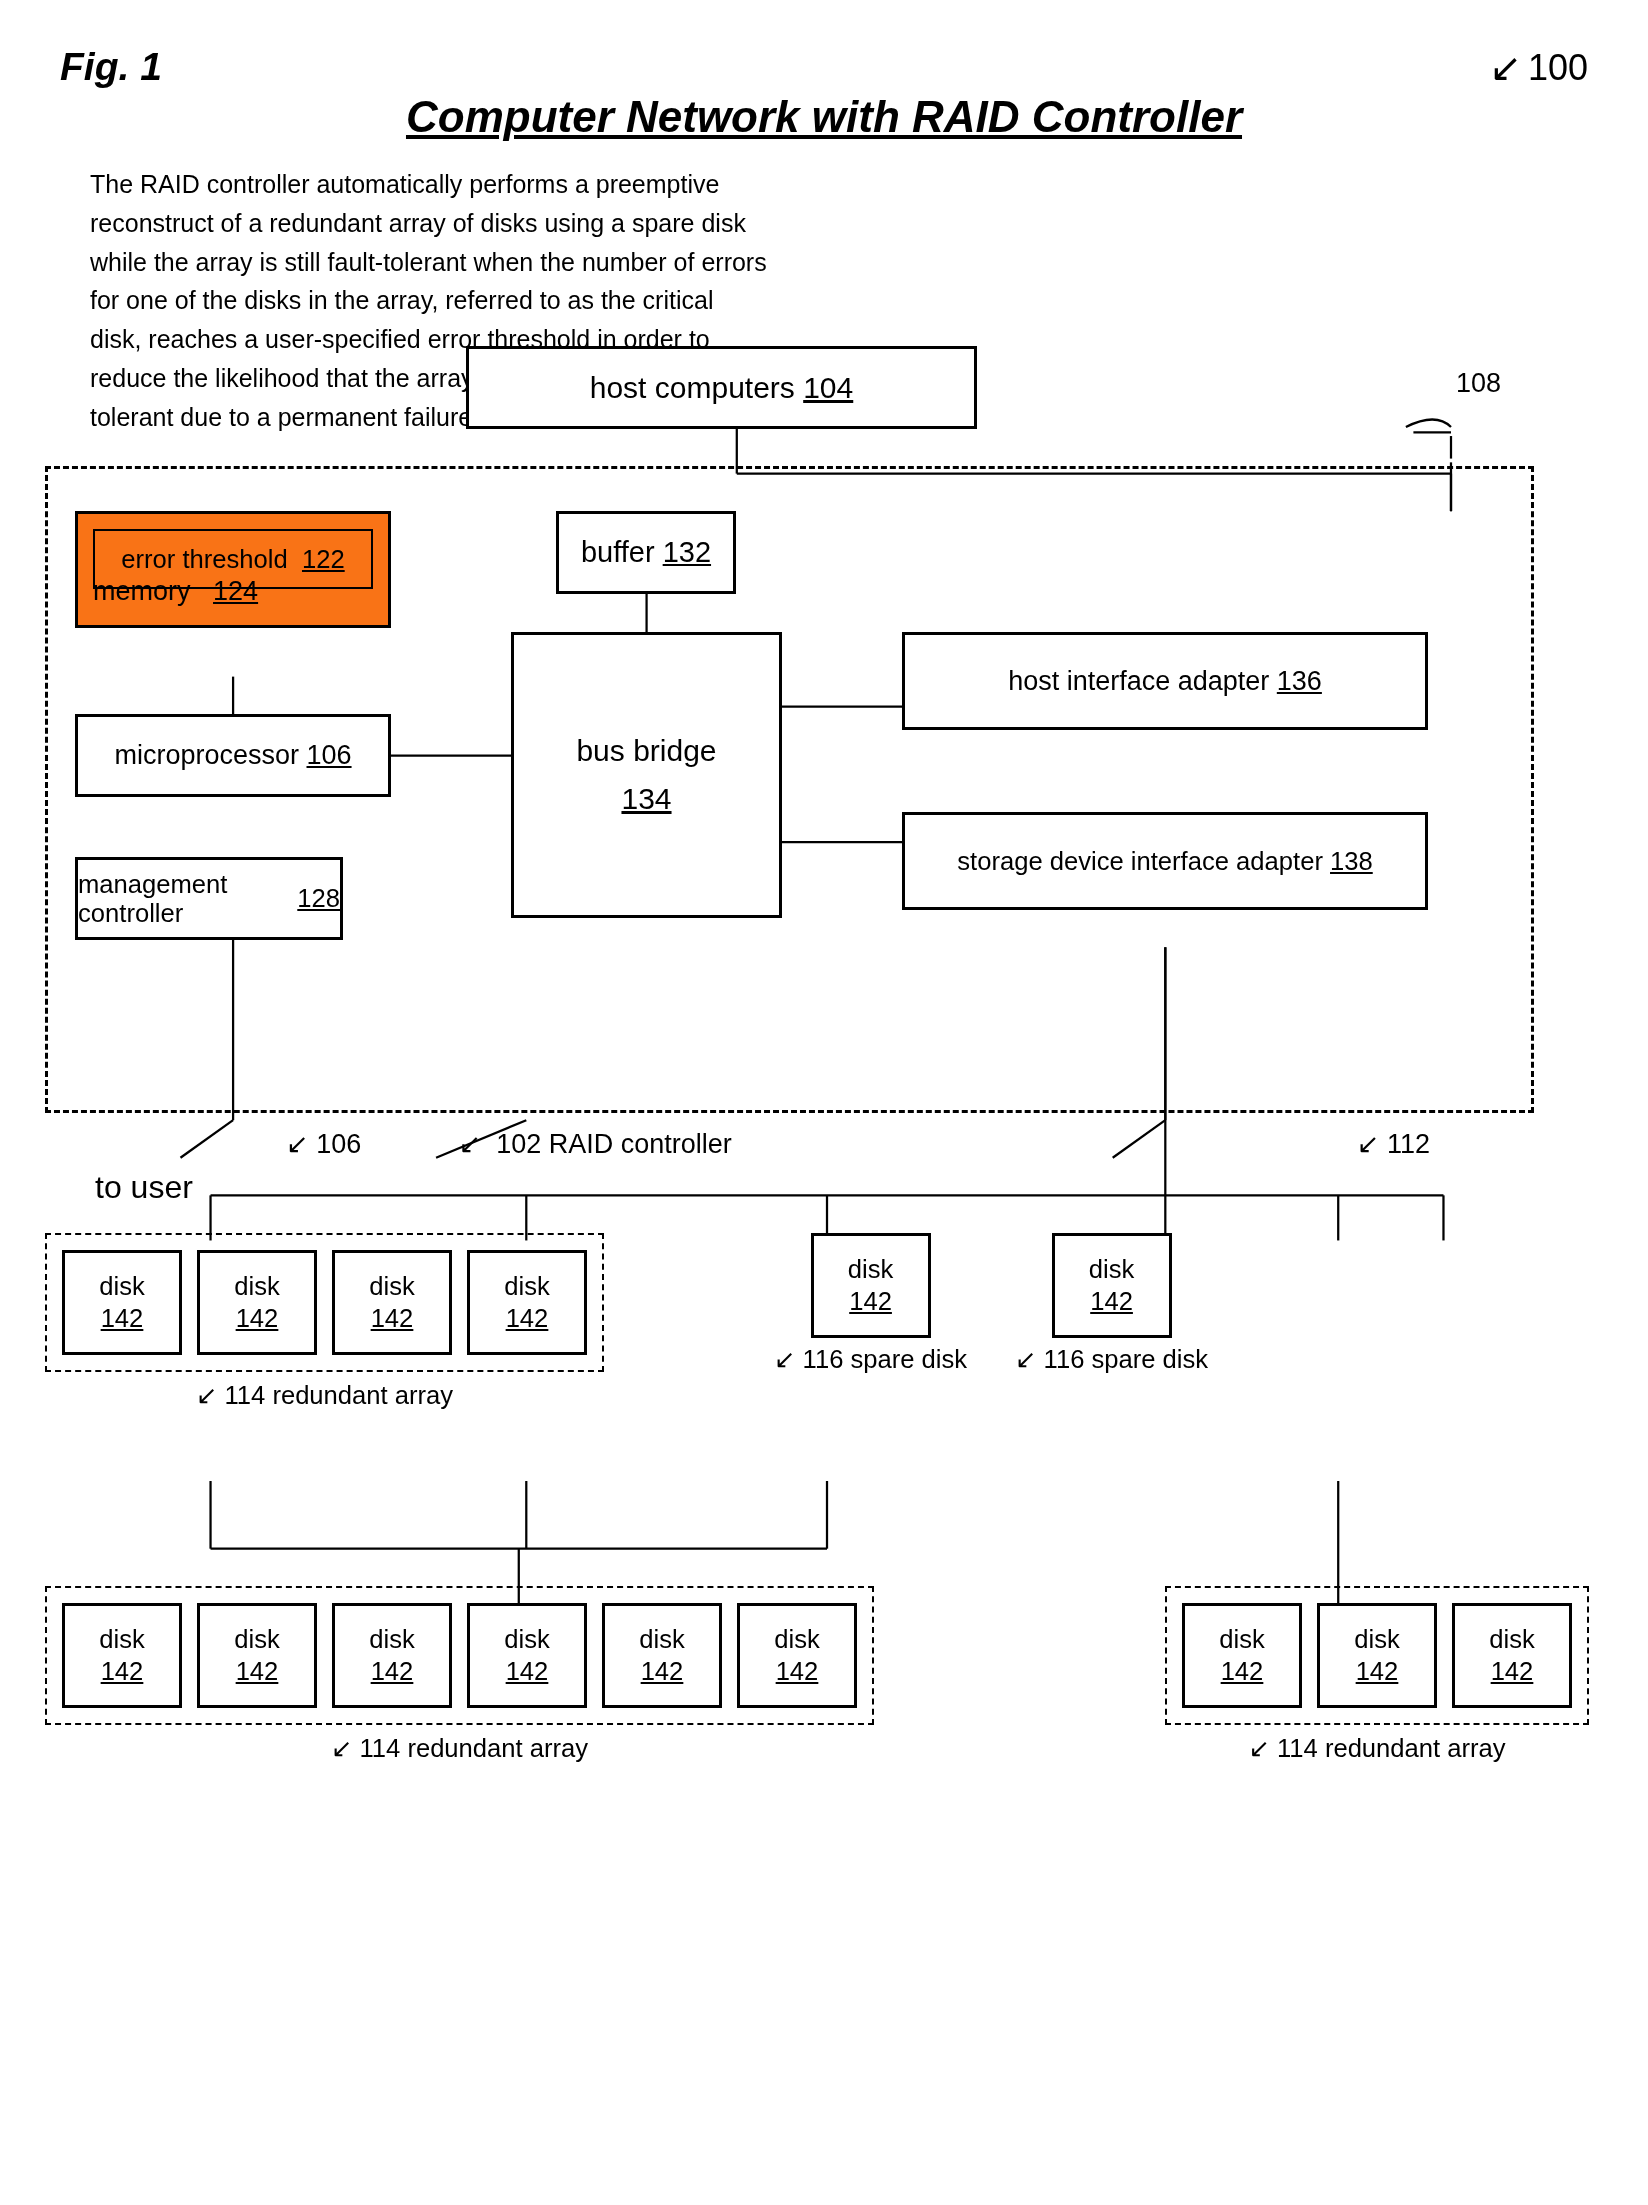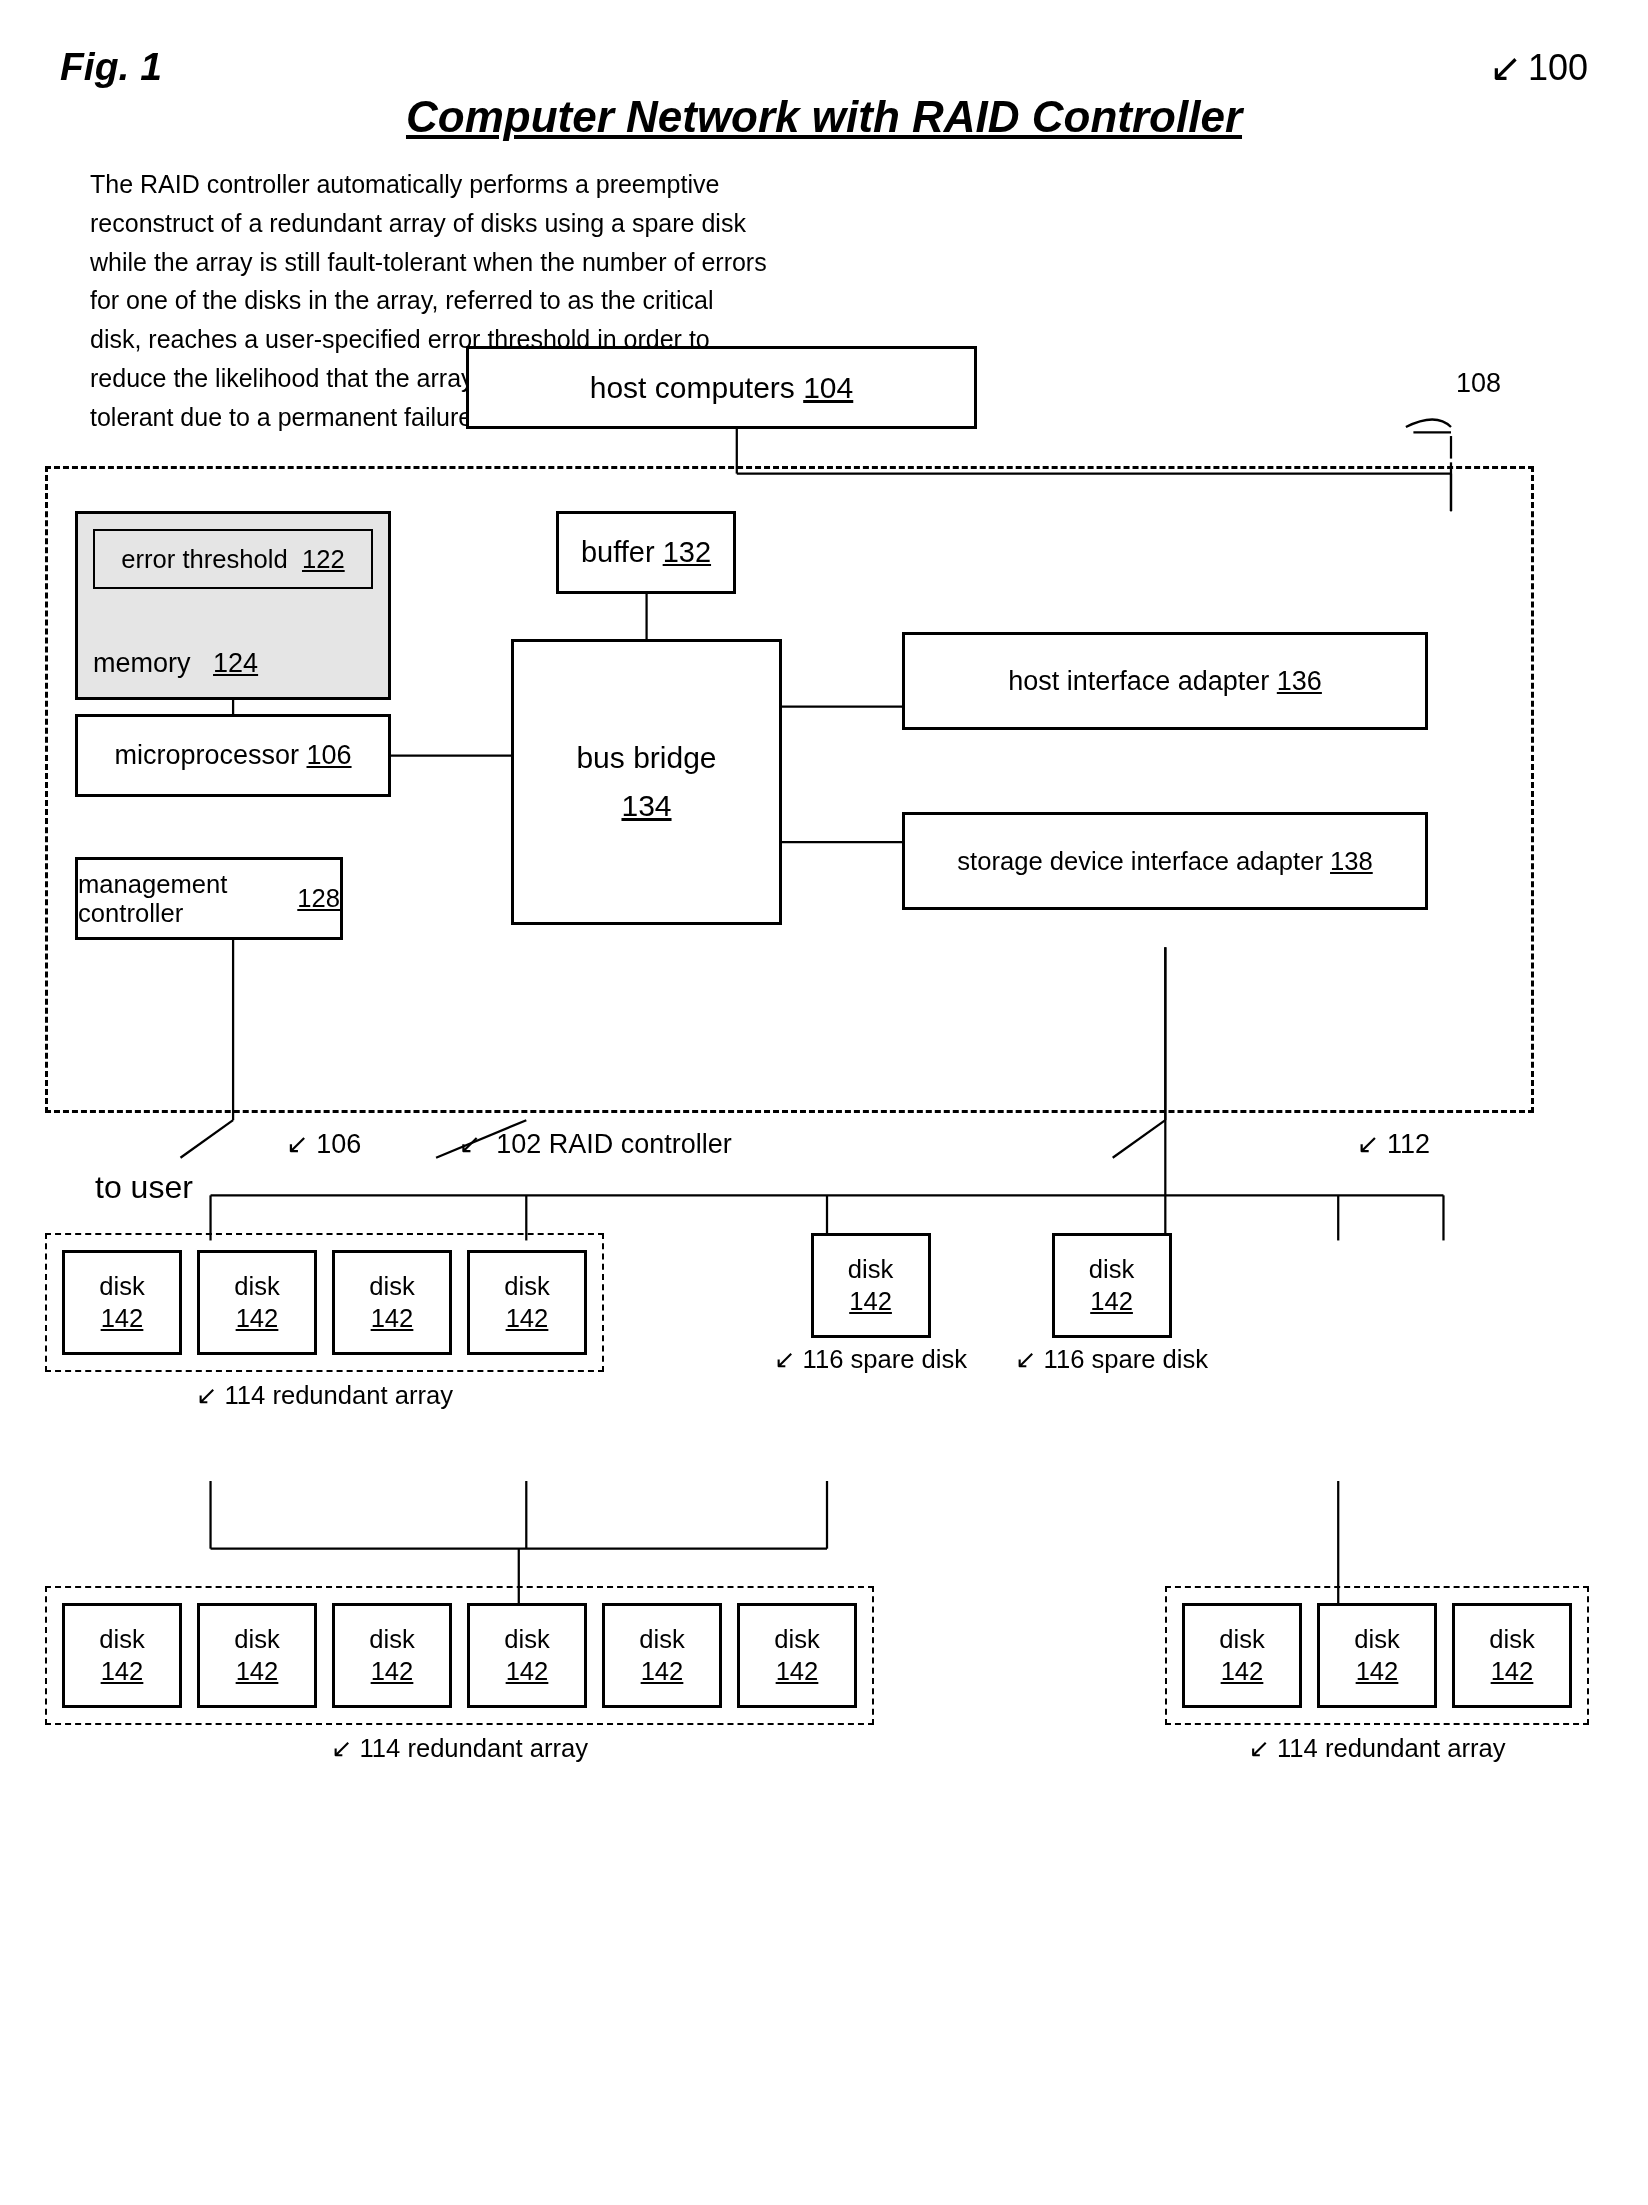--- a/index.html
+++ b/index.html
@@ -78,23 +78,23 @@
       border: 3px dashed #000;
       background: transparent;
     }
 
     
     .memory-box {
       position: absolute;
       top: 511px;
       left: 75px;
       width: 316px;
-      height: 189px;
+      height: 117px;
       border: 3.8px solid #000;
-      background: #e5e5e5;
+      background: #f97316;
     }
     .error-threshold-inner {
       position: absolute;
       top: 15px;
       left: 15px;
       right: 15px;
       height: 60px;
       border: 2.3px solid #000;
       display: flex;
       align-items: center;
@@ -157,21 +157,20 @@
       width: 271px;
       height: 286px;
       border: 3.8px solid #000;
       display: flex;
       flex-direction: column;
       align-items: center;
       justify-content: center;
       font-size: 30px;
       background: #fff;
       line-height: 1.6;
-      margin-top: 7px;
     }
 
     .host-interface-box {
       position: absolute;
       top: 632px;
       left: 902px;
       width: 526px;
       height: 98px;
       border: 3px solid #000;
       display: flex;

